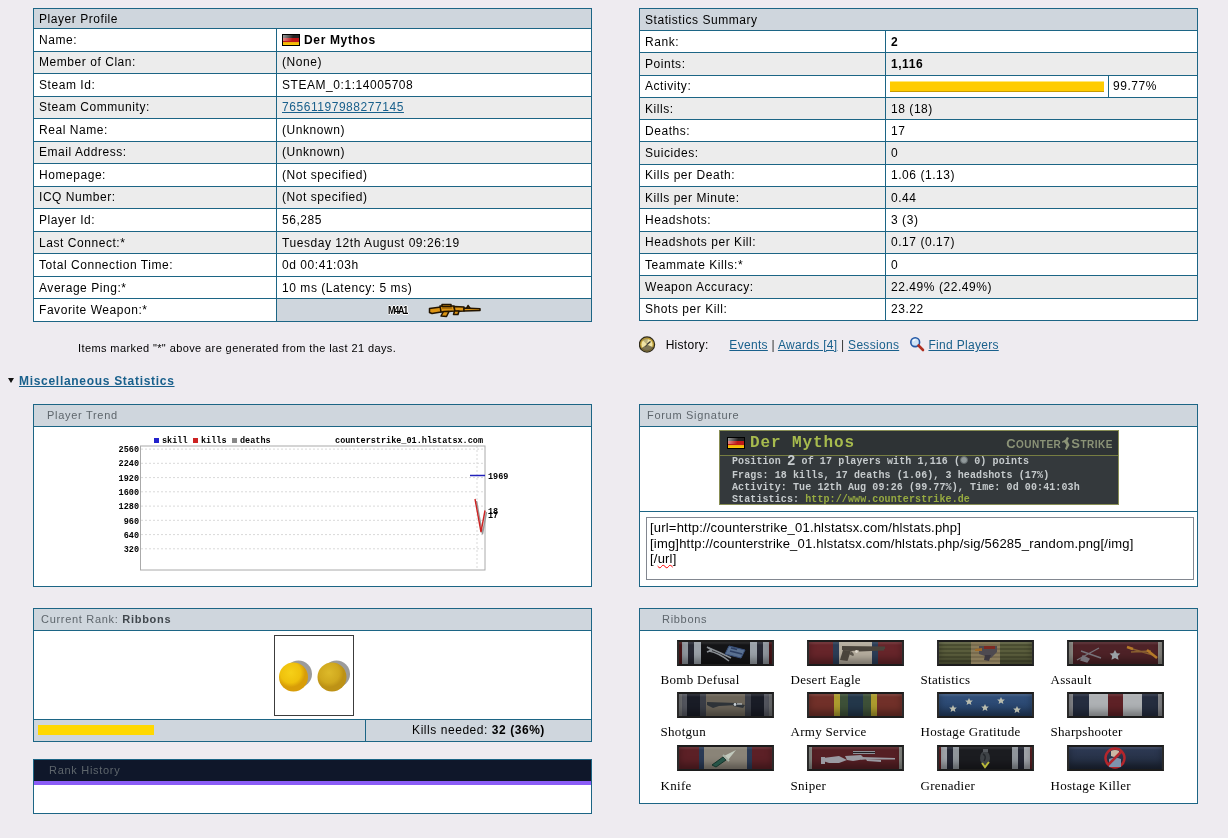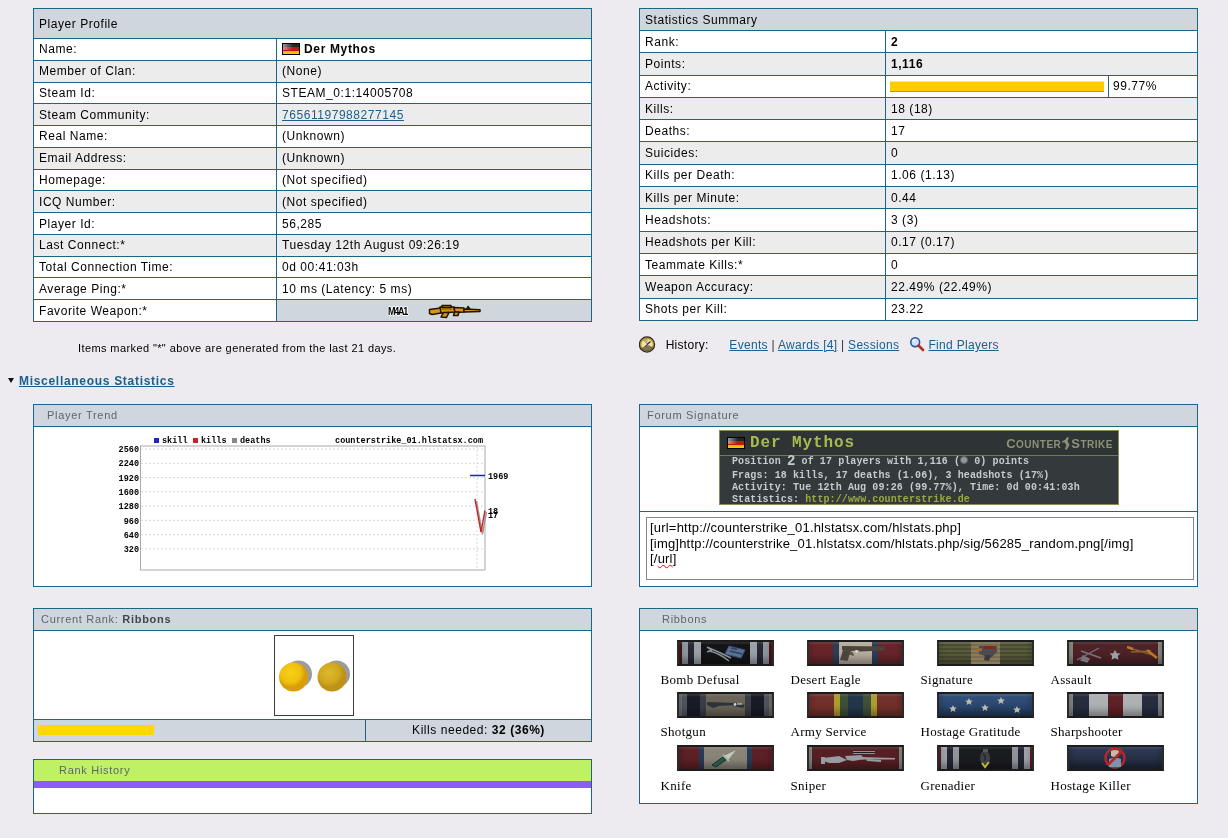--- a/index.html
+++ b/index.html
@@ -16,21 +16,21 @@
 .rib{position:absolute;width:97px;height:26px;box-sizing:border-box;border:2px solid #1c1c1c;border-left-color:#2a2a2a;border-right-color:#2a2a2a;box-shadow:inset 0 -5px 7px rgba(0,0,0,.33),inset 0 2px 2px rgba(255,255,255,.10)}
 .rlbl{position:absolute;width:130px;text-align:left;font-family:"Liberation Serif",serif;font-size:13px;letter-spacing:.3px;color:#000}
 </style></head><body>
 
 <table class="pnl abs" style="left:33px;top:8px;width:559px;height:314px">
 <colgroup>
       <col style="width:243px">
       <col>
     </colgroup>
 <tbody>
-      <tr style="height:30px">
+      <tr style="height:20px">
         <td class="hd" colspan="2">Player Profile</td>
       </tr>
 <tr>
         <td class="wht">Name:</td>
         <td class="wht vtd" style="font-weight:bold;letter-spacing:.65px"><span class="gflag" style="vertical-align:-2px;margin-right:4px"></span>Der Mythos</td>
       </tr>
 <tr>
         <td class="alt">Member of Clan:</td>
         <td class="alt vtd">(None)</td>
       </tr>
@@ -276,21 +276,21 @@
     </svg>
   </div>
   <div style="position:absolute;left:0;right:0;top:110px;bottom:0;background:#cfd6dd;border-top:1px solid #1c6585">
     <div style="position:absolute;left:331px;top:0;bottom:0;border-left:1px solid #1c6585"></div>
     <div style="position:absolute;left:4px;top:5px;width:116px;height:10px;background:#ffd800"></div>
     <div style="position:absolute;left:332px;width:225px;text-align:center;top:3px;font-size:12px;letter-spacing:.55px">Kills needed: <b>32 (36%)</b></div>
   </div>
 </div>
 
 <div class="abs" style="left:33px;top:759px;width:557px;height:53px;border:1px solid #1c6585;background:#fff">
-  <div style="height:21px;background:#bef264;border-bottom:7px solid #8b5cf6;color:#5e666c;font-size:11px;letter-spacing:.7px;line-height:21px;padding-left:25px">Rank History</div>
+  <div style="height:21px;background:#0f172a;border-bottom:4px solid #8b5cf6;color:#5e666c;font-size:11px;letter-spacing:.7px;line-height:21px;padding-left:15px">Rank History</div>
 </div>
 
 <div class="abs" style="left:639px;top:608px;width:557px;height:194px;border:1px solid #1c6585;background:#fff">
   <div style="height:21px;background:#cfd6dd;border-bottom:1px solid #1c6585;color:#5e666c;font-size:11px;letter-spacing:.7px;line-height:21px;padding-left:22px">Ribbons</div>
   <div id="ribbons">
 
     <div class="rib" style="left:37px;top:31px;background:linear-gradient(90deg,#4a1518 0,#4a1518 3px,#8e959c 3px,#8e959c 9px,#262833 9px,#262833 15px,#9aa1a8 15px,#9aa1a8 22px,#141416 22px,#141416 71px,#9aa1a8 71px,#9aa1a8 78px,#262833 78px,#262833 84px,#8e959c 84px,#8e959c 90px,#4a1518 90px)">
       <svg width="93" height="22" viewBox="0 0 93 22">
           <g stroke="#8a8f94" stroke-width="1.6" fill="none">
             <path d="M30 6 Q40 10 52 16"></path>
@@ -330,21 +330,21 @@
           <g stroke="#8a6030" stroke-width="1.6" fill="none">
             <path d="M60 6 L84 13 M62 10 L82 9"></path>
             <path d="M78 8 L88 16" stroke="#b57a28" stroke-width="2.4"></path>
             <path d="M58 5 L64 7" stroke="#b57a28" stroke-width="2.4"></path>
           </g>
           <path d="M46 8 l1.8 3.2 3.6.4 -2.6 2.5.7 3.6 -3.5-1.8 -3.5 1.8.7-3.6 -2.6-2.5 3.6-.4 Z" fill="#9aa0a6"></path>
         </svg>
     </div>
     <div class="rlbl" style="left:20.5px;top:63px">Bomb Defusal</div>
     <div class="rlbl" style="left:150.5px;top:63px">Desert Eagle</div>
-    <div class="rlbl" style="left:280.5px;top:63px">Signature</div>
+    <div class="rlbl" style="left:280.5px;top:63px">Statistics</div>
     <div class="rlbl" style="left:410.5px;top:63px">Assault</div>
 
     <div class="rib" style="left:37px;top:83px;background:linear-gradient(90deg,#6e6f71 0,#6e6f71 3px,#53555e 3px,#53555e 8px,#191c26 8px,#191c26 21px,#3a3d46 21px,#3a3d46 27px,#6b6458 27px,#6b6458 66px,#3a3d46 66px,#3a3d46 72px,#191c26 72px,#191c26 85px,#53555e 85px,#53555e 90px,#6e6f71 90px)">
       <svg width="93" height="22" viewBox="0 0 93 22">
           <g fill="#2e3338">
             <path d="M28 8 L58 9 L58 11 L40 12 L34 14 L28 11 Z"></path>
             <path d="M55 9 L66 11 L64 14 L54 12 Z"></path>
           </g>
           <path d="M58 10 L63 10" stroke="#bcc4c8" stroke-width="1.2"></path>
           <circle cx="56" cy="10.5" r="1.4" fill="#c8d0d4"></circle>

